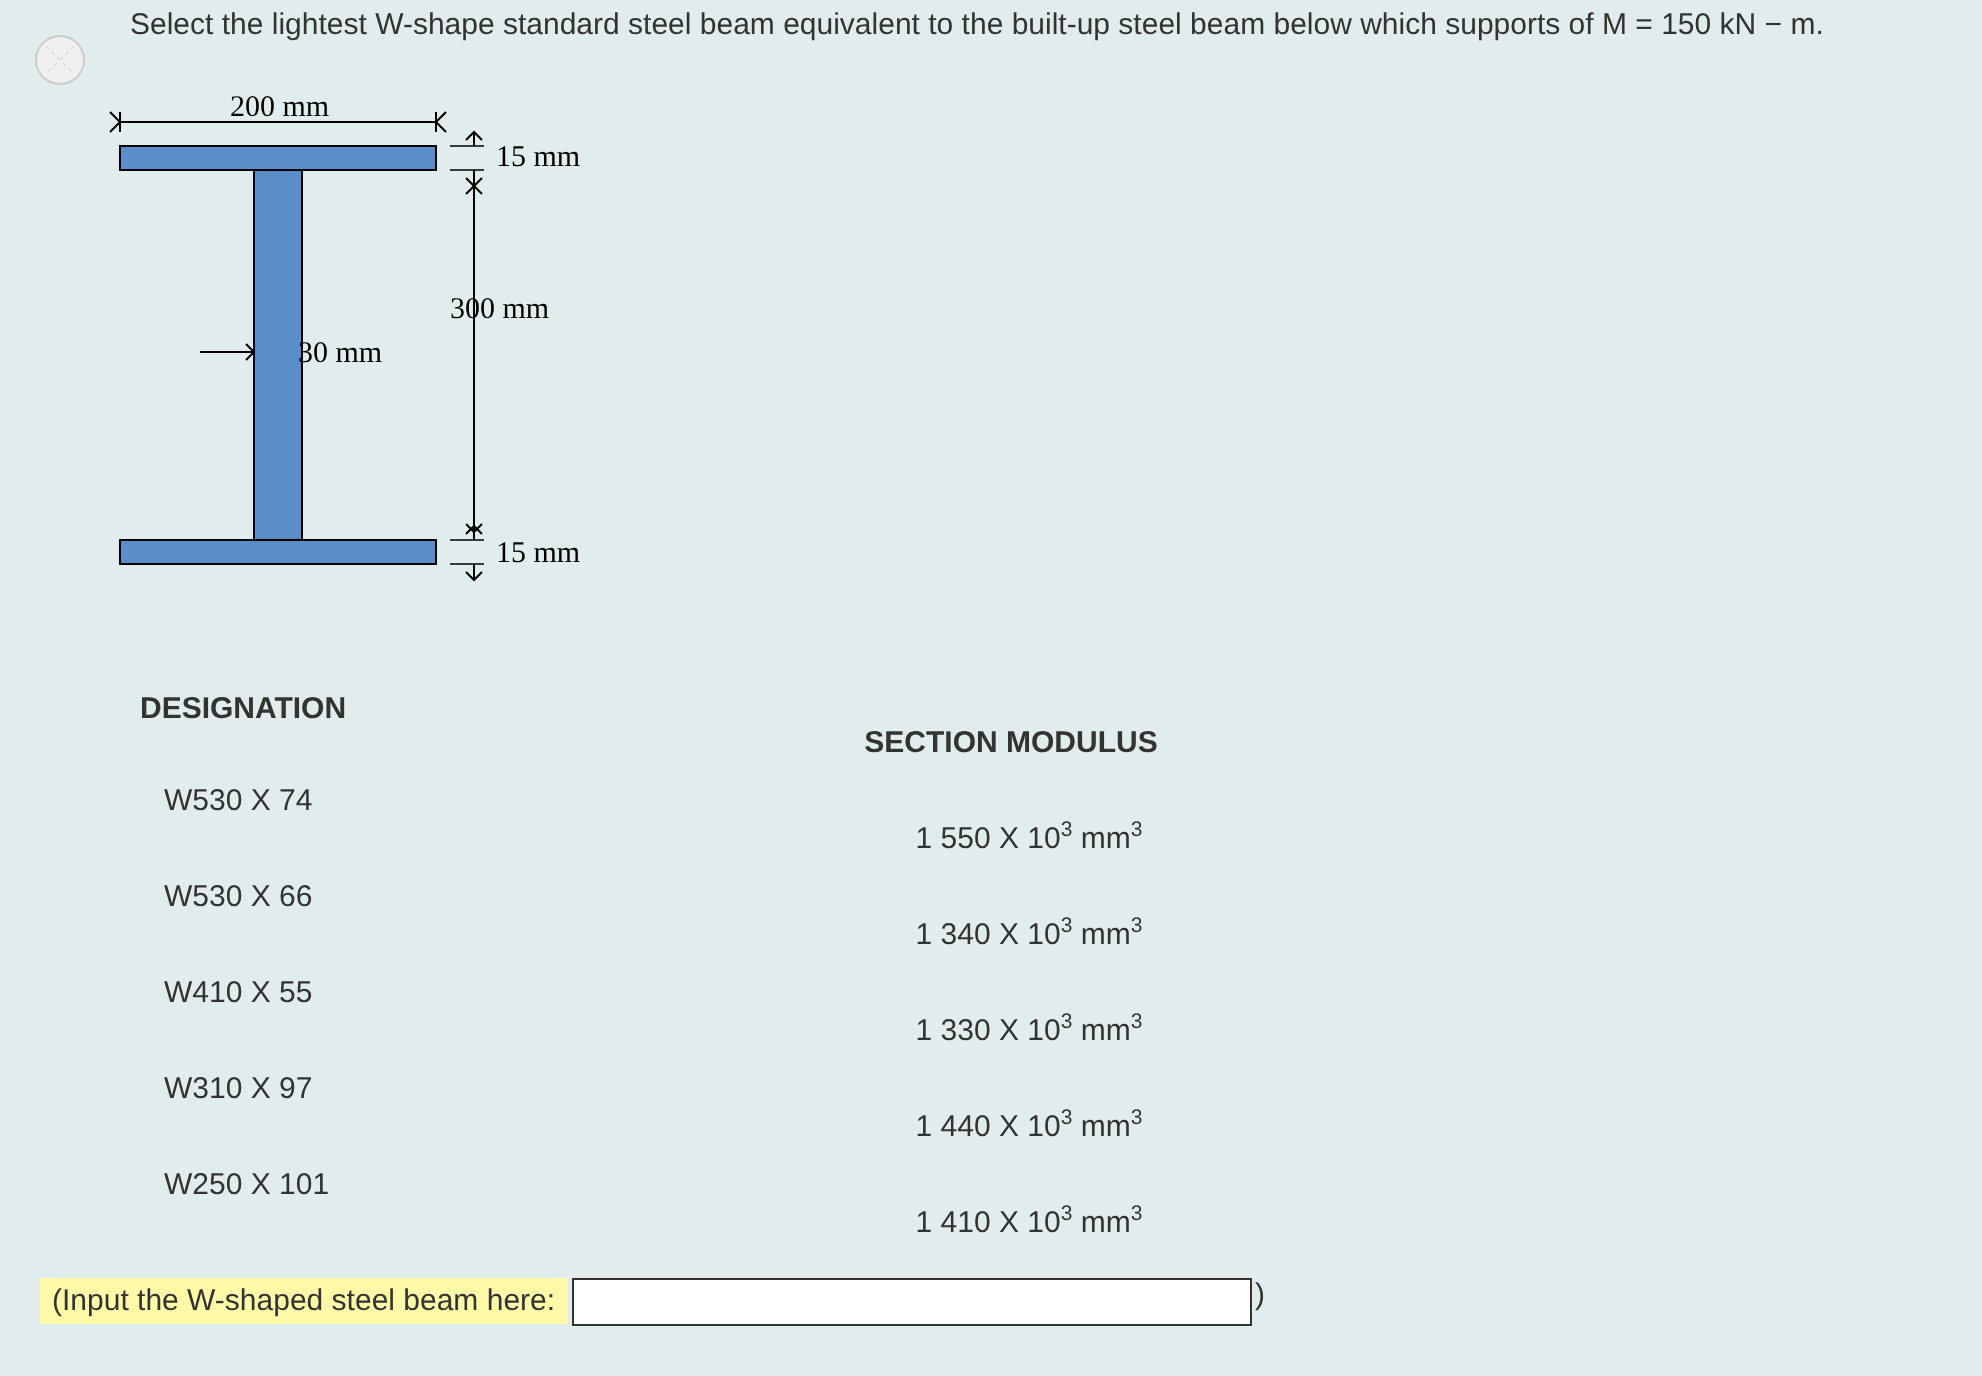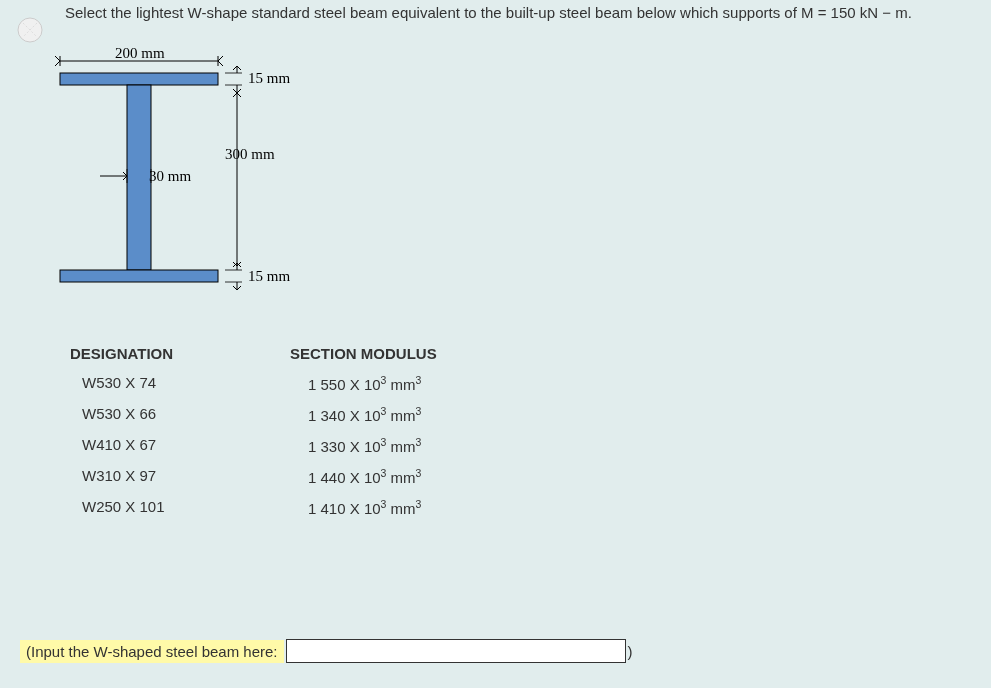--- a/index.html
+++ b/index.html
@@ -30,20 +30,21 @@
       margin-left: -20px;
       margin-bottom: 30px;
     }
     .table-container {
       margin-left: 20px;
       margin-top: 40px;
     }
     .table-row {
       display: flex;
       margin-bottom: 12px;
+      flex-direction: column;
     }
     .col-designation {
       width: 220px;
       font-size: 15px;
     }
     .col-modulus {
       font-size: 15px;
       text-align: center;
     }
     .header-row .col-designation,
@@ -54,21 +55,21 @@
       padding-left: 12px;
     }
     .body-row .col-modulus {
       padding-left: 18px;
     }
     .input-area {
       position: absolute;
       bottom: 25px;
       left: 20px;
       display: flex;
-      align-items: center;
+      align-items: flex-start;
       margin-top: 44px;
     }
     .input-label {
       background: #fffaa8;
       padding: 3px 6px;
       font-size: 15px;
     }
     .text-input {
       width: 340px;
       height: 24px;
@@ -149,21 +150,21 @@
     <div id="table-body">
         <div class="table-row body-row">
           <div class="col-designation">W530 X 74</div>
           <div class="col-modulus">1 550 X 10<sup>3</sup> mm<sup>3</sup></div>
         </div>
         <div class="table-row body-row">
           <div class="col-designation">W530 X 66</div>
           <div class="col-modulus">1 340 X 10<sup>3</sup> mm<sup>3</sup></div>
         </div>
         <div class="table-row body-row">
-          <div class="col-designation">W410 X 67</div>
+          <div class="col-designation">W410 X 55</div>
           <div class="col-modulus">1 330 X 10<sup>3</sup> mm<sup>3</sup></div>
         </div>
         <div class="table-row body-row">
           <div class="col-designation">W310 X 97</div>
           <div class="col-modulus">1 440 X 10<sup>3</sup> mm<sup>3</sup></div>
         </div>
         <div class="table-row body-row">
           <div class="col-designation">W250 X 101</div>
           <div class="col-modulus">1 410 X 10<sup>3</sup> mm<sup>3</sup></div>
         </div>

